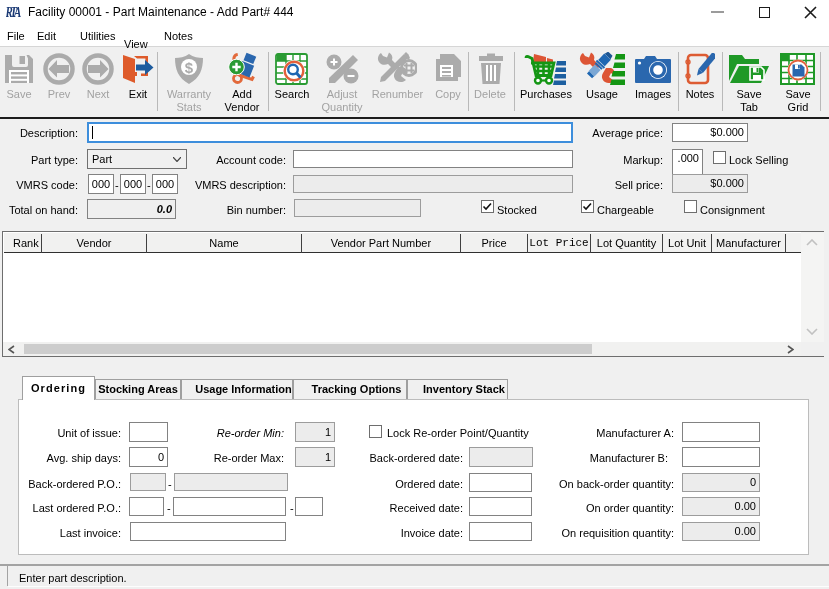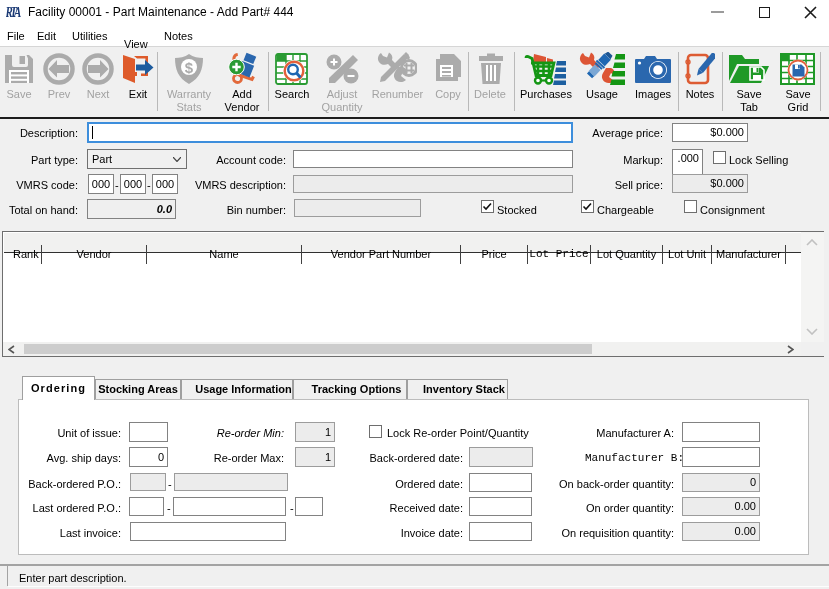--- a/index.html
+++ b/index.html
@@ -7,41 +7,41 @@
 body { font-family:"Liberation Sans", sans-serif; background:#f0f0f0; position:relative; overflow:hidden; }
 .abs { position:absolute; }
 .lbl { position:absolute; font-size:11px; color:#000; white-space:nowrap; }
 .tb { position:absolute; background:#fff; border:1px solid #828282; }
 .tbd { position:absolute; background:#ececec; border:1px solid #9c9c9c; }
 .num { font-size:11px; text-align:right; padding-right:3px; color:#000; }
 .cb { position:absolute; width:13px; height:13px; background:#fff; border:1px solid #6e6e6e; }
 .sep { position:absolute; top:4px; width:1px; height:59px; background:#b9b9b9; }
 .tlbl { position:absolute; font-size:11px; text-align:center; white-space:nowrap; }
 .dis { color:#a2a2a2; }
-.hdrcell { position:absolute; top:12px; height:19px; border-right:1px solid #404040; font-size:11px; text-align:center; line-height:19px; overflow:hidden; }
+.hdrcell { position:absolute; top:1px; height:19px; border-right:1px solid #404040; font-size:11px; text-align:center; line-height:19px; overflow:hidden; }
 </style>
 </head>
 <body>
 
 <div class="abs" style="left:0;top:0;width:829px;height:25px;background:#fff;">
   <svg class="abs" style="left:6px;top:4px;" width="16" height="16" viewBox="0 0 16 16">
     <text x="-0.5" y="13" font-family="Liberation Serif" font-style="italic" font-weight="bold" font-size="14" fill="#1b3a75" transform="scale(0.78,1)" textLength="20">RTA</text>
   </svg>
   <div class="abs" style="left:28px;top:5px;font-size:12px;color:#000;">Facility 00001 - Part Maintenance - Add Part# 444</div>
   <div class="abs" style="left:711px;top:11px;width:13px;height:2px;background:#9b9b9b;"></div>
   <div class="abs" style="left:759px;top:7px;width:11px;height:11px;border:1.6px solid #1b1b1b;"></div>
   <svg class="abs" style="left:804px;top:6px;" width="13" height="13" viewBox="0 0 13 13">
     <path d="M1,1 L12,12 M12,1 L1,12" stroke="#1b1b1b" stroke-width="1.6"></path>
   </svg>
 </div>
 
 <div class="abs" style="left:0;top:25px;width:829px;height:22px;background:#fff;border-bottom:1px solid #d6d6d6;">
   <div class="abs" style="left:7px;top:5px;font-size:11px;">File</div>
   <div class="abs" style="left:37px;top:5px;font-size:11px;">Edit</div>
-  <div class="abs" style="left:72px;top:5px;font-size:11px;">Utilities</div>
+  <div class="abs" style="left:80px;top:5px;font-size:11px;">Utilities</div>
   <div class="abs" style="left:124px;top:5px;font-size:11px;margin-top:8px;">View</div>
   <div class="abs" style="left:164px;top:5px;font-size:11px;">Notes</div>
 </div>
 
 <div id="toolbar" class="abs" style="left:0;top:48px;width:829px;height:71px;background:#f0f0f0;border-bottom:2px solid #1c1c1c;">
 
   <svg class="abs" style="left:3px;top:5px;" width="32" height="32" viewBox="0 0 32 32">
     <path d="M2,2 H9 V12 a2,2 0 0 0 2,2 h12 a2,2 0 0 0 2,-2 V5.5 L23.5,2 H26 L30,6 V30 H2 Z" fill="#ababab"></path>
     <rect x="16.5" y="3" width="5.5" height="8" fill="#ababab"></rect>
     <rect x="6" y="17" width="20" height="13" fill="#fff"></rect>
@@ -369,21 +369,21 @@
     <div class="tbd" style="left:450px;top:47px;width:64px;height:20px;"></div>
     <div class="lbl" style="right:345px;top:78px;">Ordered date:</div>
     <div class="tb" style="left:450px;top:73px;width:63px;height:19px;"></div>
     <div class="lbl" style="right:345px;top:102px;">Received date:</div>
     <div class="tb" style="left:450px;top:97px;width:63px;height:19px;"></div>
     <div class="lbl" style="right:345px;top:127px;">Invoice date:</div>
     <div class="tb" style="left:450px;top:122px;width:63px;height:19px;"></div>
 
     <div class="lbl" style="right:134px;top:27px;">Manufacturer A:</div>
     <div class="tb" style="left:663px;top:22px;width:78px;height:20px;"></div>
-    <div class="lbl" style="right:124px;top:52px;font-family:Liberation Mono, monospace;">Manufacturer B:</div>
+    <div class="lbl" style="right:140px;top:52px;">Manufacturer B:</div>
     <div class="tb" style="left:663px;top:47px;width:78px;height:20px;"></div>
     <div class="lbl" style="right:134px;top:78px;">On back-order quantity:</div>
     <div class="tbd num" style="left:663px;top:73px;width:78px;height:19px;line-height:17px;">0</div>
     <div class="lbl" style="right:134px;top:102px;">On order quantity:</div>
     <div class="tbd num" style="left:663px;top:97px;width:78px;height:19px;line-height:17px;">0.00</div>
     <div class="lbl" style="right:134px;top:127px;">On requisition quantity:</div>
     <div class="tbd num" style="left:663px;top:122px;width:78px;height:19px;line-height:17px;">0.00</div>
   </div>
 </div>
 

